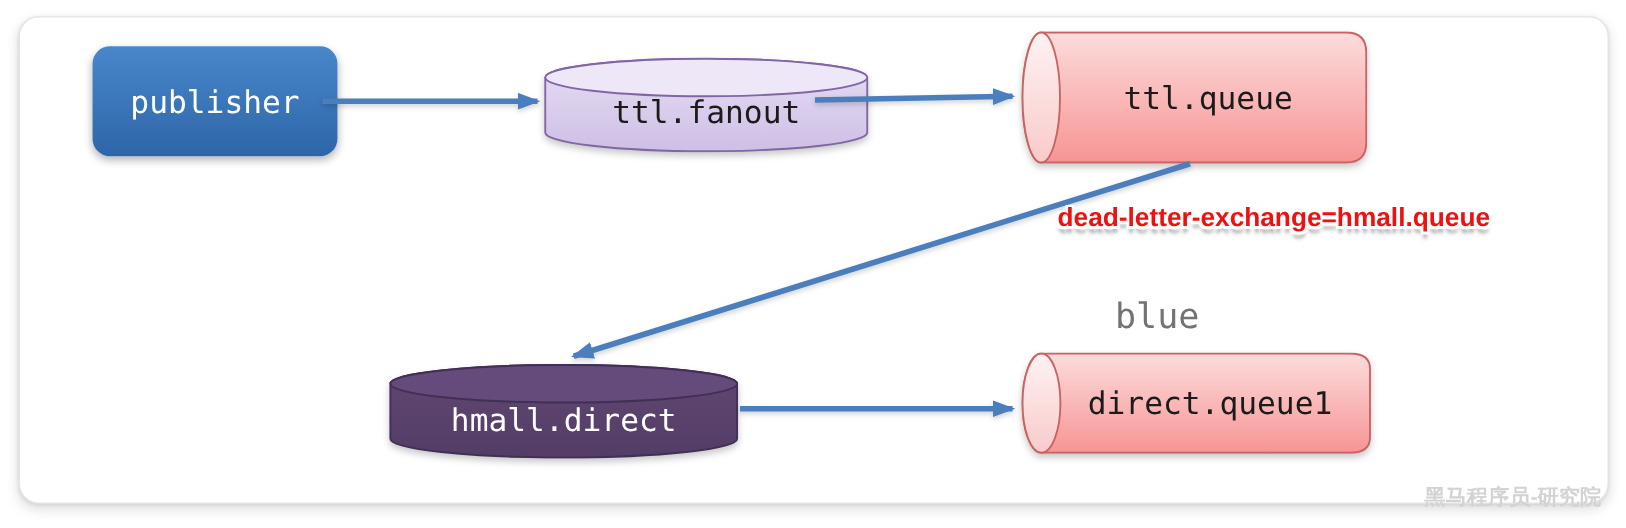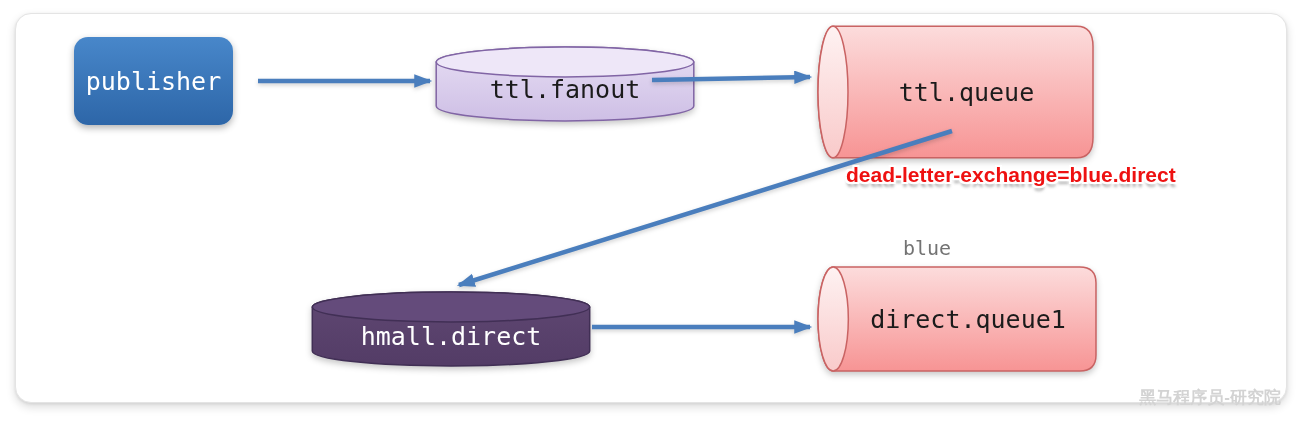--- a/index.html
+++ b/index.html
@@ -16,35 +16,35 @@
   }
   .node { position:absolute; z-index:2; display:flex; align-items:center; justify-content:center;
           filter:drop-shadow(0 3px 3px rgba(0,0,0,.22)); }
   .node .shape { position:absolute; inset:0; width:100%; height:100%; }
   .lbl { position:relative; z-index:3; font-size:25px; letter-spacing:0; white-space:nowrap; }
   .lbl.dark  { color:var(--node-label-dark,#1b1b1b); }
   .lbl.light { color:var(--node-label-light,#ffffff); }
 
   
   #node-publisher {
-    left:74px; top:37px; width:159px; height:88px; border-radius:14px;
+    left:74px; top:37px; width:196px; height:88px; border-radius:14px;
     background:linear-gradient(180deg, var(--publisher-grad-top,#4887ca) 0%, var(--publisher-grad-bottom,#2d66a8) 100%);
     box-shadow:0 3px 7px rgba(0,0,0,.30);
     filter:none;
   }
 
   
   #node-ttl-fanout   { left:435px; top:46px;  width:260px; height:76px; }
   #node-ttl-fanout .lbl { padding-top:10px; }
   #node-hmall-direct { left:311px; top:291px; width:280px; height:76px; }
   #node-hmall-direct .lbl { padding-top:14px; }
 
   
-  #node-ttl-queue     { left:817px; top:25px;  width:277px; height:134px; }
-  #node-direct-queue1 { left:817px; top:266px; width:280px; height:106px; }
+  #node-ttl-queue     { left:817px; top:25px;  width:277px; height:106px; }
+  #node-direct-queue1 { left:817px; top:282px; width:280px; height:81px; }
   #node-ttl-queue .lbl, #node-direct-queue1 .lbl { padding-left:22px; }
 
   svg .outline { stroke-width:1.5; vector-effect:non-scaling-stroke; }
   .ol-fanout { stroke:var(--fanout-border,#8165a5); }
   .ol-queue  { stroke:var(--queue-border,#c96363); }
   .ol-direct { stroke:var(--direct-border,#412f55); }
 
   .st-fan-top  { stop-color:var(--fanout-body-top,#e7def4); }
   .st-fan-bot  { stop-color:var(--fanout-body-bottom,#cebfe5); }
   .st-q-top    { stop-color:var(--queue-body-top,#fcdcdc); }
@@ -65,21 +65,21 @@
     position:absolute; left:846px; top:163px; z-index:5;
     font-family:"Liberation Sans","DejaVu Sans",sans-serif;
     font-weight:bold; font-size:21px; color:var(--dead-letter-text,#ee1111); white-space:nowrap;
     text-shadow:
       -2px -2px 0 #fff, 2px -2px 0 #fff, -2px 2px 0 #fff, 2px 2px 0 #fff,
       0 -2px 0 #fff, 0 2px 0 #fff, -2px 0 0 #fff, 2px 0 0 #fff,
       0 5px 3px rgba(140,140,140,.75);
   }
   .ann-routing-key {
     position:absolute; left:892px; top:236px; z-index:5;
-    font-size:20px; color:var(--routing-key-text,#737373); white-space:nowrap;margin-left:11px;
+    font-size:28px; color:var(--routing-key-text,#737373); white-space:nowrap;
   }
   .watermark {
     position:absolute; right:20px; top:386px; z-index:5;
     font-family:"Liberation Sans","DejaVu Sans",sans-serif;
     font-size:17px; color:var(--watermark-text,#d3d3d3); white-space:nowrap;font-weight:bold;
   }
 </style>
 </head>
 <body>
 
@@ -160,19 +160,19 @@
       <marker id="arrowhead" markerWidth="4.4" markerHeight="3.4" refX="3.5" refY="1.5" orient="auto" markerUnits="strokeWidth">
         <path class="arrow-fill" d="M0,0 L4,1.5 L0,3 Z"></path>
       </marker>
     </defs>
     <path class="edge" d="M258,81 L430,81"></path>
     <path class="edge" d="M652,80 L810,77"></path>
     <path class="edge" d="M952,131 L459,285"></path>
     <path class="edge" d="M592,327 L810,327"></path>
   </svg>
 
-  <div class="ann-dead-letter">dead-letter-exchange=blue.direct</div>
+  <div class="ann-dead-letter">dead-letter-exchange=hmall.queue</div>
 
   <div class="ann-routing-key">blue</div>
 
   <div class="watermark">黑马程序员-研究院</div>
 
 </div>
 
 </body></html>

